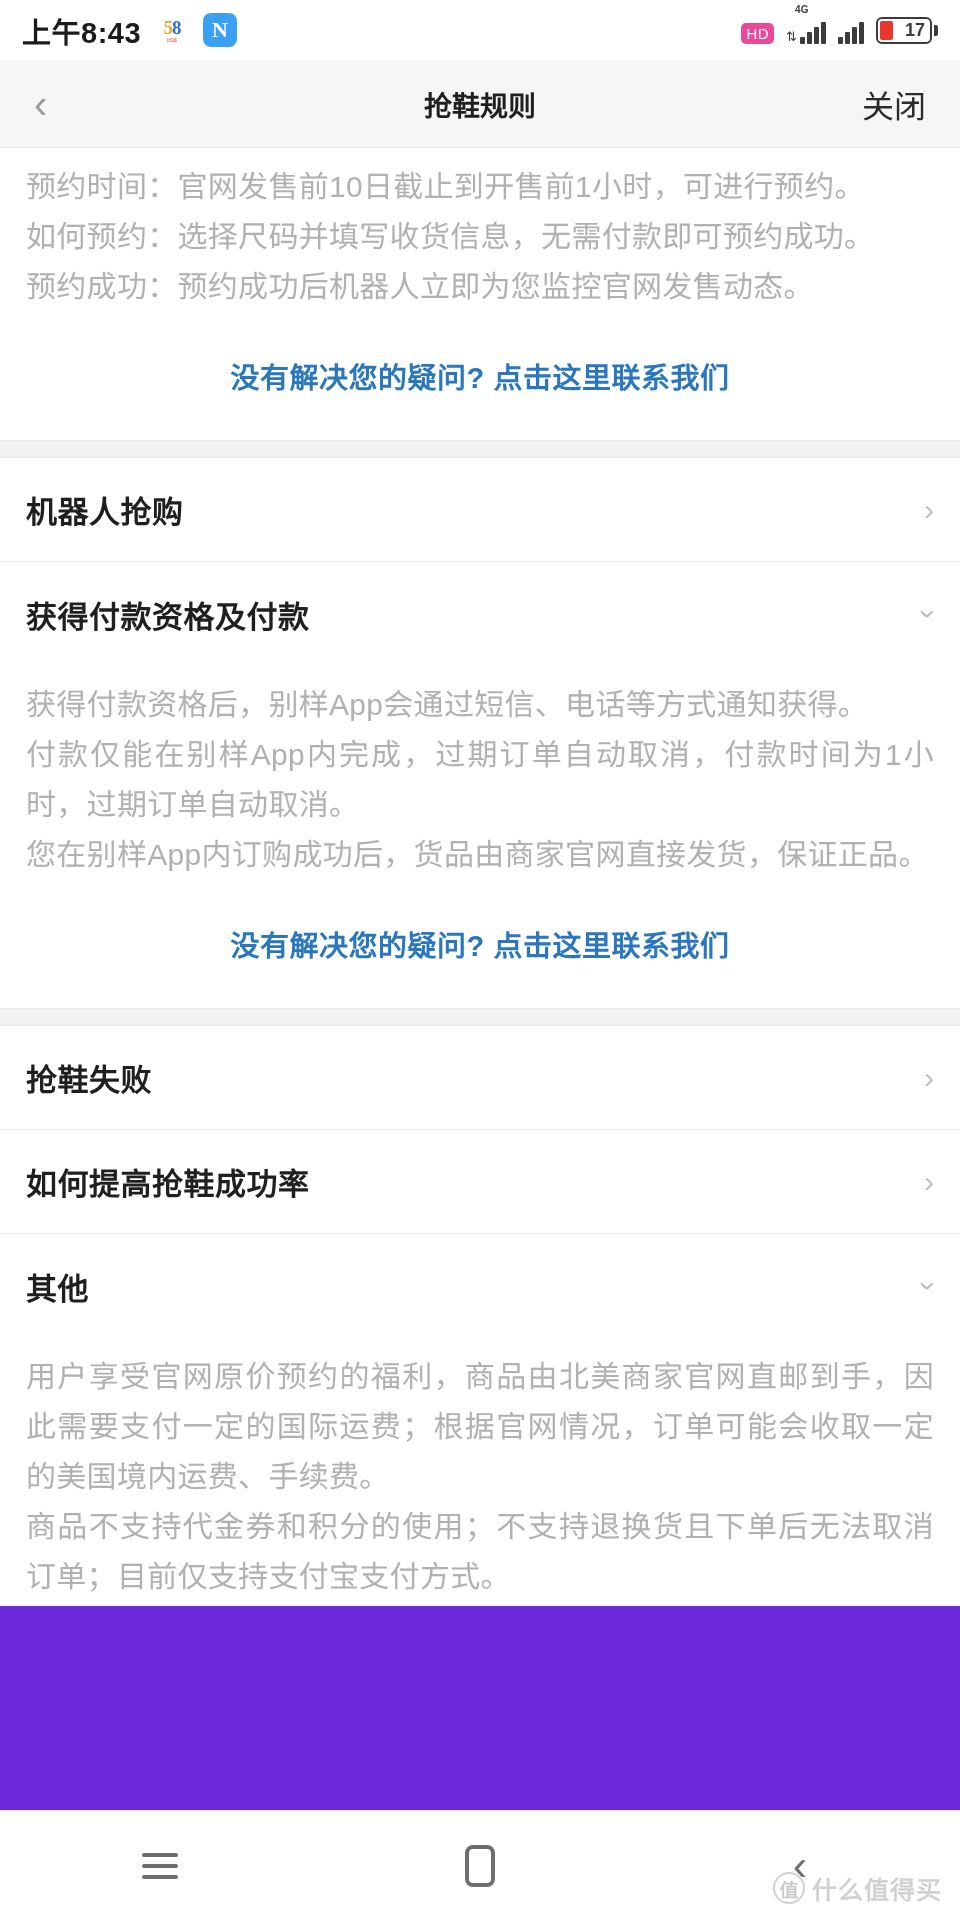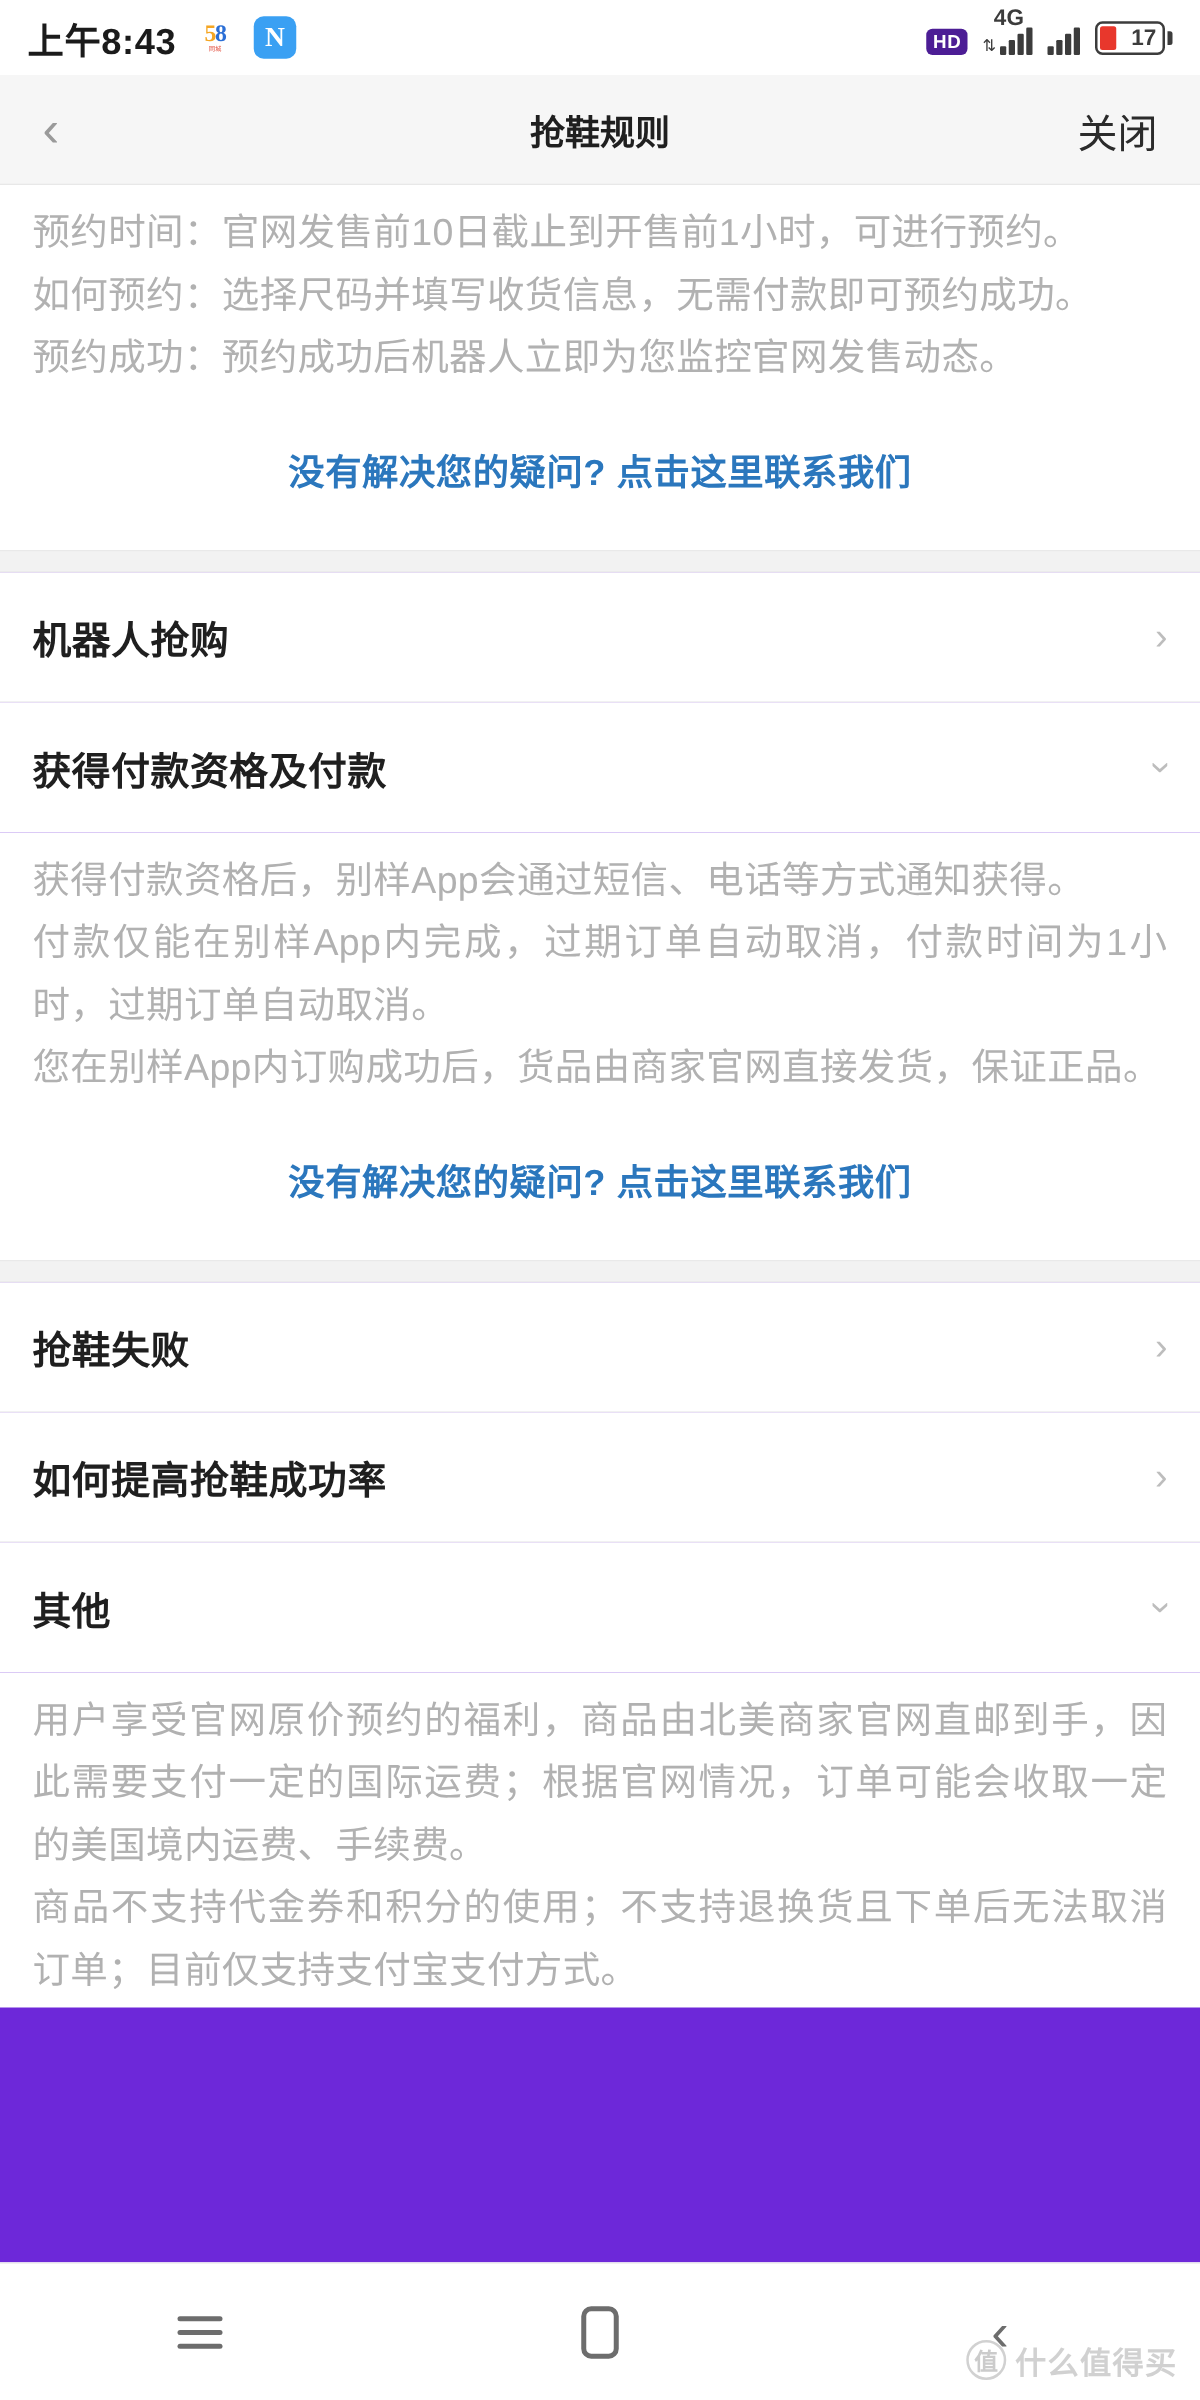--- a/index.html
+++ b/index.html
@@ -26,25 +26,25 @@
   .icon58 .n58 { font-size:19px; font-weight:bold; color:#f5a623; letter-spacing:-1px; }
   .icon58 .n58 i { color:#2b6fd6; font-style:normal; }
   .icon58 .t58 { font-size:6px; color:#e24b3a; transform:scale(.85); white-space:nowrap; }
   .iconN {
     width:34px; height:34px; border-radius:8px; background:#3aa0f3;
     display:flex; align-items:center; justify-content:center;
     color:#fff; font-size:22px; font-weight:bold; font-family:"Liberation Serif",serif;
   }
   .sb-right { margin-left:auto; display:flex; align-items:flex-end; gap:12px; }
   .hd-badge {
-    background:#4c1d95; color:#fff; font-size:15px; font-weight:bold;
+    background:#ec4899; color:#fff; font-size:15px; font-weight:normal;
     border-radius:5px; padding:3px 5px; line-height:1; letter-spacing:0.5px;
   }
   .sig-group { display:flex; align-items:flex-end; gap:3px; position:relative; }
-  .g4-label { font-size:18px; font-weight:bold; color:#3c3c3c; position:absolute; top:-16px; left:9px; }
+  .g4-label { font-size:10px; font-weight:bold; color:#3c3c3c; position:absolute; top:-16px; left:9px; }
   .arrows { font-size:13px; color:#3c3c3c; line-height:1; margin-bottom:1px; }
   .bars { display:flex; align-items:flex-end; gap:2px; height:24px; }
   .bars span { width:5px; background:#3c3c3c; border-radius:1px; }
   .bars span:nth-child(1){height:7px;} .bars span:nth-child(2){height:12px;}
   .bars span:nth-child(3){height:17px;} .bars span:nth-child(4){height:22px;}
   .battery {
     display:flex; align-items:center;
   }
   .batt-body {
     width:56px; height:27px; border:2.5px solid #3c3c3c; border-radius:6px;

